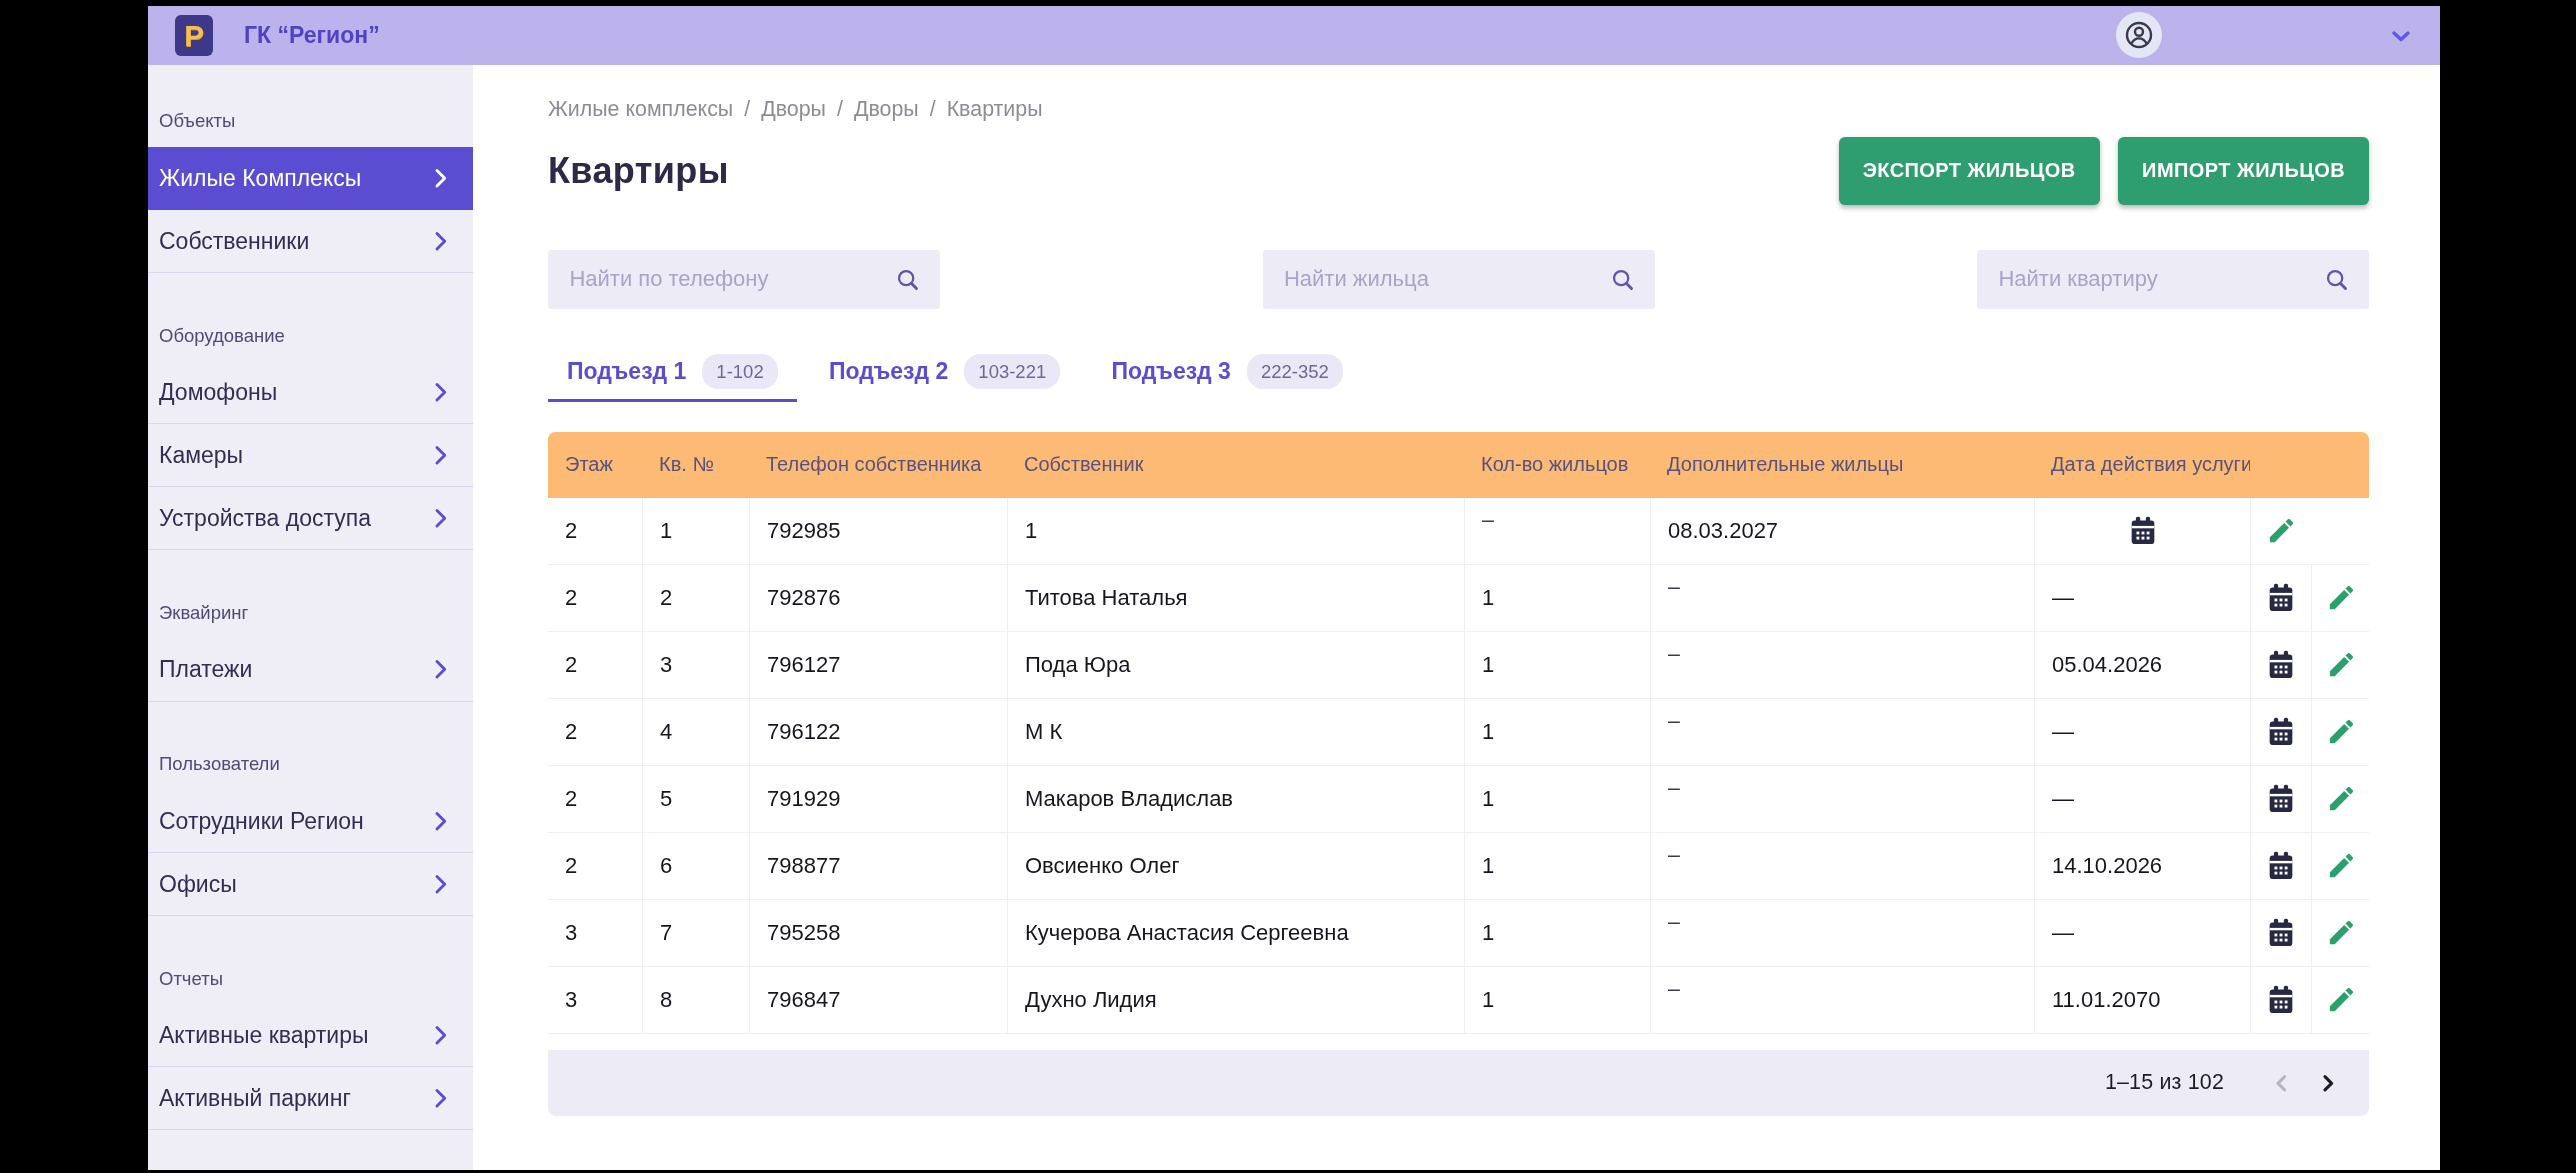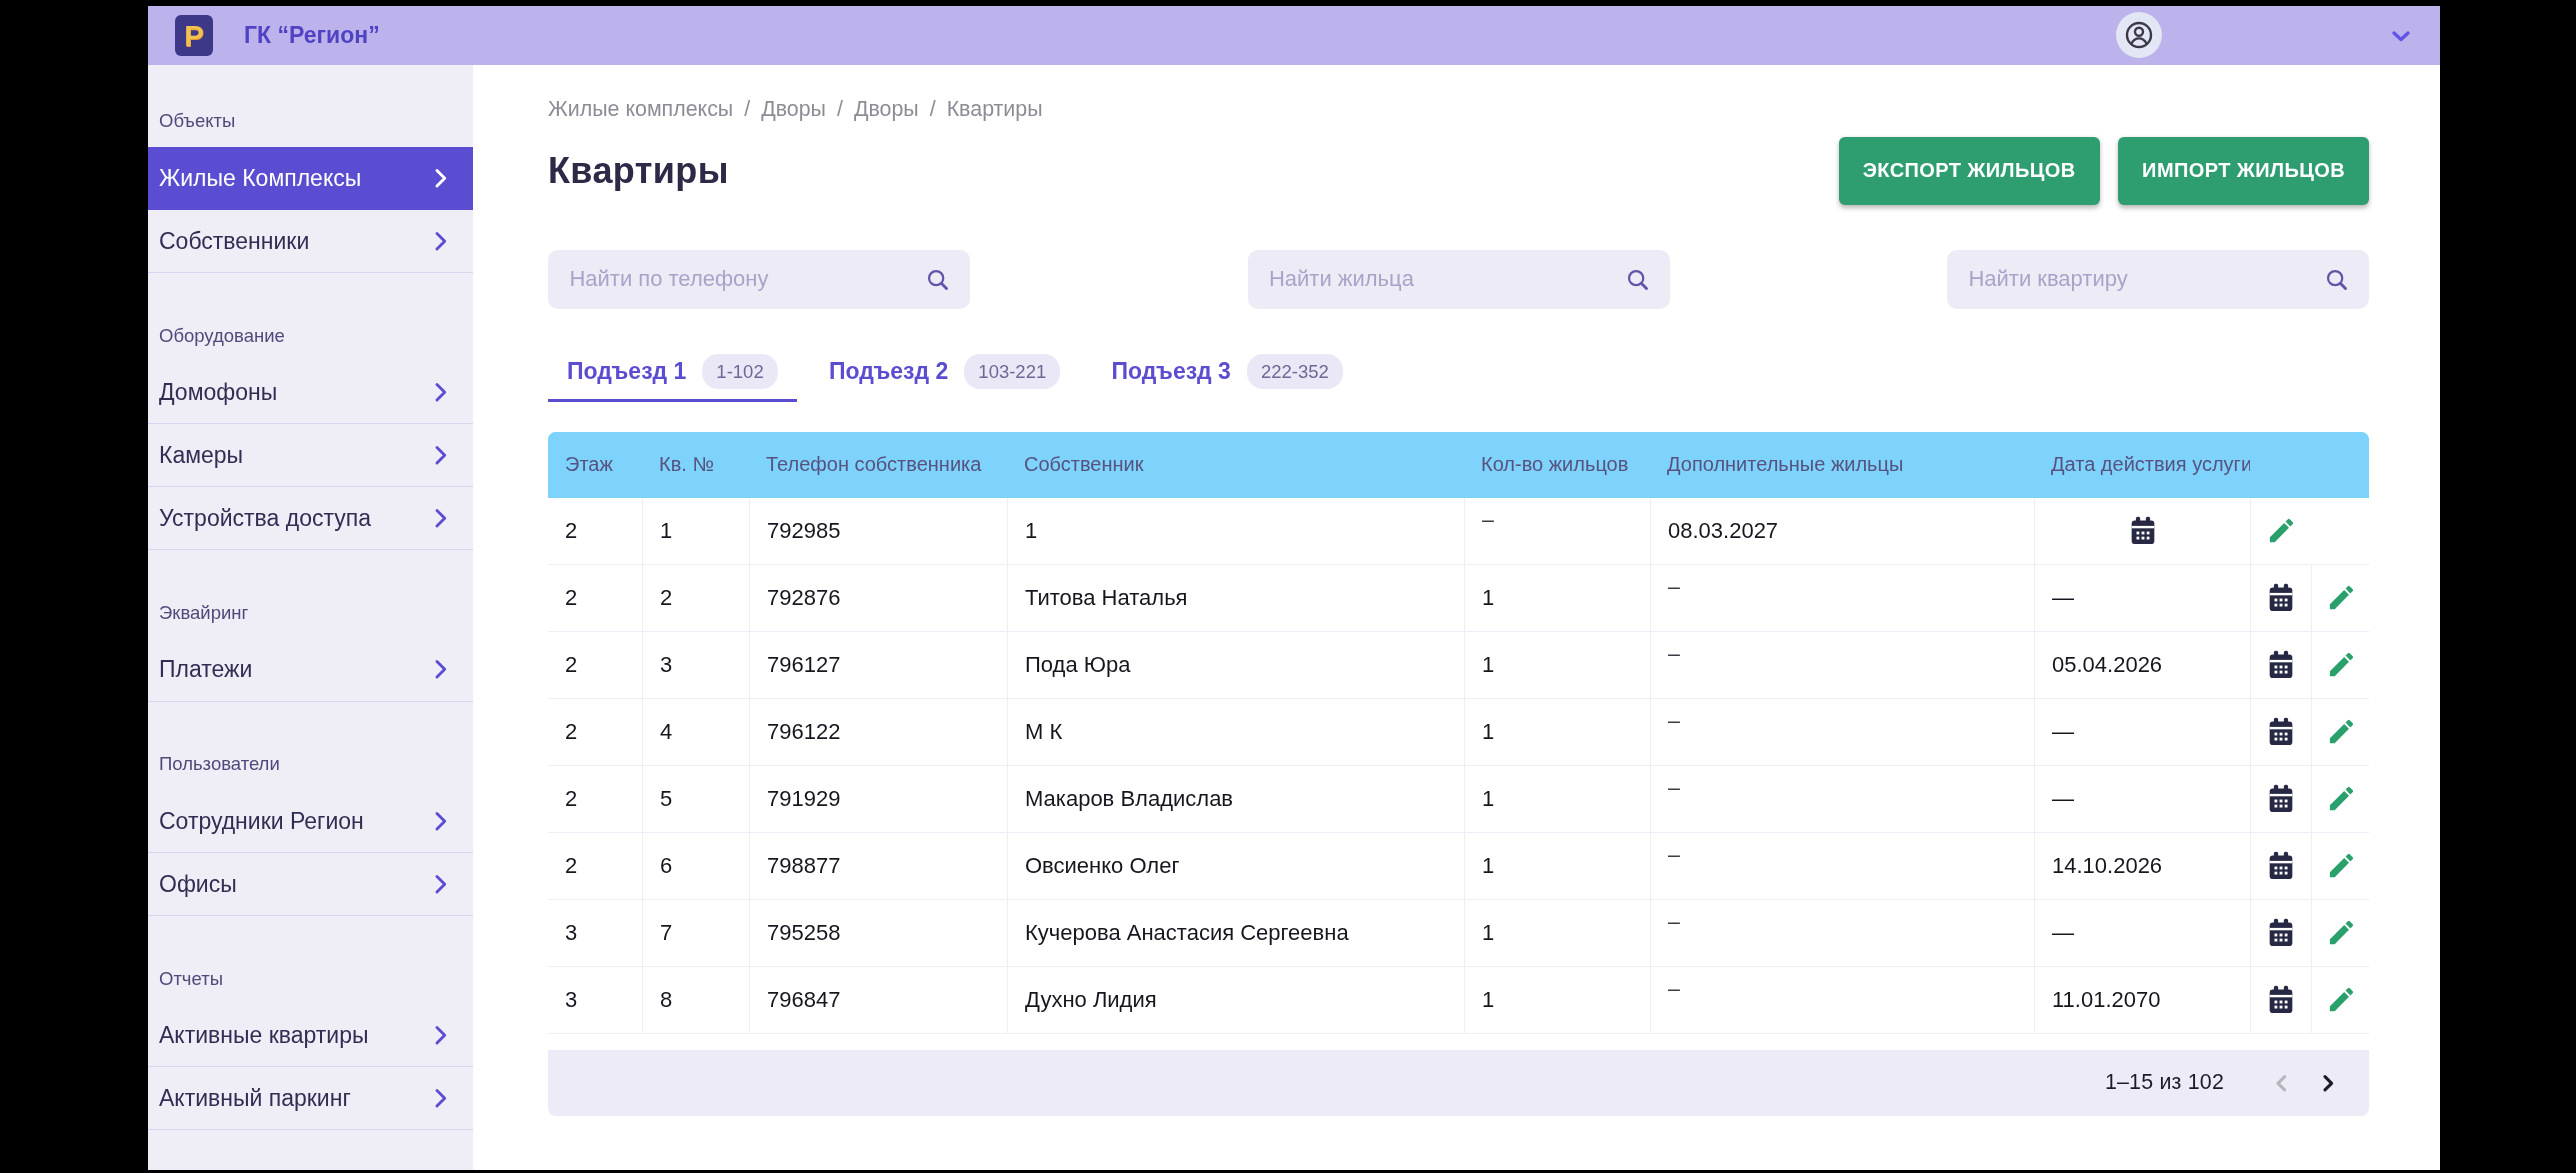--- a/index.html
+++ b/index.html
@@ -28,34 +28,34 @@
   .main{position:absolute;left:325px;top:59px;right:0;bottom:0;background:#fff;}
   .breadcrumb{position:absolute;left:75px;top:32px;display:flex;align-items:center;gap:11px;font-size:21.4px;color:#8c8c96;}
   .crumb{white-space:nowrap;}
   .crumb.link{cursor:pointer;}
   .page-head{position:absolute;left:75px;top:72px;width:1821px;display:flex;justify-content:space-between;align-items:center;}
   .page-title{margin:0;font-size:36px;font-weight:700;color:#2d2947;letter-spacing:0.4px;}
   .actions{display:flex;gap:18.5px;}
   .btn{height:68px;padding:0 24px;background:#2e9e71;color:#fff;font-size:20px;font-weight:600;letter-spacing:0.4px;border:none;border-radius:5.9px;box-shadow:0 2.2px 5.2px rgba(0,0,0,.28);cursor:pointer;font-family:inherit;}
 
   .search-row{position:absolute;left:75px;top:185px;width:1821px;display:flex;justify-content:space-between;}
-  .search{position:relative;width:422px;height:59px;background:#edecf6;border-radius:10px;}
+  .search{position:relative;width:392px;height:59px;background:#edecf6;border-radius:3px;}
   .search input{position:absolute;inset:0;background:transparent;border:none;outline:none;padding:0 68px 0 21.4px;font-size:22px;color:#322d52;font-family:inherit;border-radius:7.4px;}
   .search input::placeholder{color:#a9a3c9;}
   .search .search-ic{position:absolute;right:19px;top:16px;cursor:pointer;}
 
   .tabs{position:absolute;left:75px;top:280px;display:flex;gap:13.3px;}
   .tab{display:flex;align-items:center;gap:16px;height:54px;padding:0 19px;border-bottom:3.7px solid transparent;cursor:pointer;}
   .tab.active{border-bottom-color:#5b4dd1;}
   .tab-label{font-size:23px;font-weight:700;color:#5b4dd1;white-space:nowrap;}
   .tab-badge{background:#eae8f6;color:#6d6894;font-size:18.5px;padding:6.6px 14px;border-radius:16px;white-space:nowrap;}
 
   .table{position:absolute;left:75px;top:367px;width:1821px;}
   .thead,.trow{display:grid;grid-template-columns:94px 107px 258px 457px 186px 384px 216px 61px 60px;}
-  .thead{background:#7dd3fc;border-radius:7.4px 7.4px 0 0;height:66px;}
+  .thead{background:#fdba74;border-radius:7.4px 7.4px 0 0;height:66px;}
   .th{display:flex;align-items:center;padding-left:17px;font-size:20px;font-weight:500;color:#57527f;white-space:nowrap;overflow:hidden;}
   .trow{height:66px;border-bottom:1.5px solid #efedf6;background:#fff;}
   .td{display:flex;align-items:center;padding-left:17px;font-size:22px;color:#17161f;border-left:1.5px solid #efedf6;overflow:hidden;white-space:nowrap;}
   .td.first{border-left:none;}
   .td.top{align-items:flex-start;padding-top:10.3px;font-size:21.4px;color:#3c3b45;}
   .td.icon-cell{justify-content:center;padding-left:0;cursor:pointer;}
 
   .tfoot{display:flex;align-items:center;justify-content:flex-end;height:66px;background:#edecf6;border-radius:0 0 7.4px 7.4px;padding-right:17px;box-sizing:border-box;margin-top:16px;}
   .range{font-size:21.4px;color:#1d1c26;margin-right:34px;letter-spacing:0.2px;}
   .pg-btn{width:47px;height:47px;display:flex;align-items:center;justify-content:center;cursor:pointer;border-radius:50%;}

